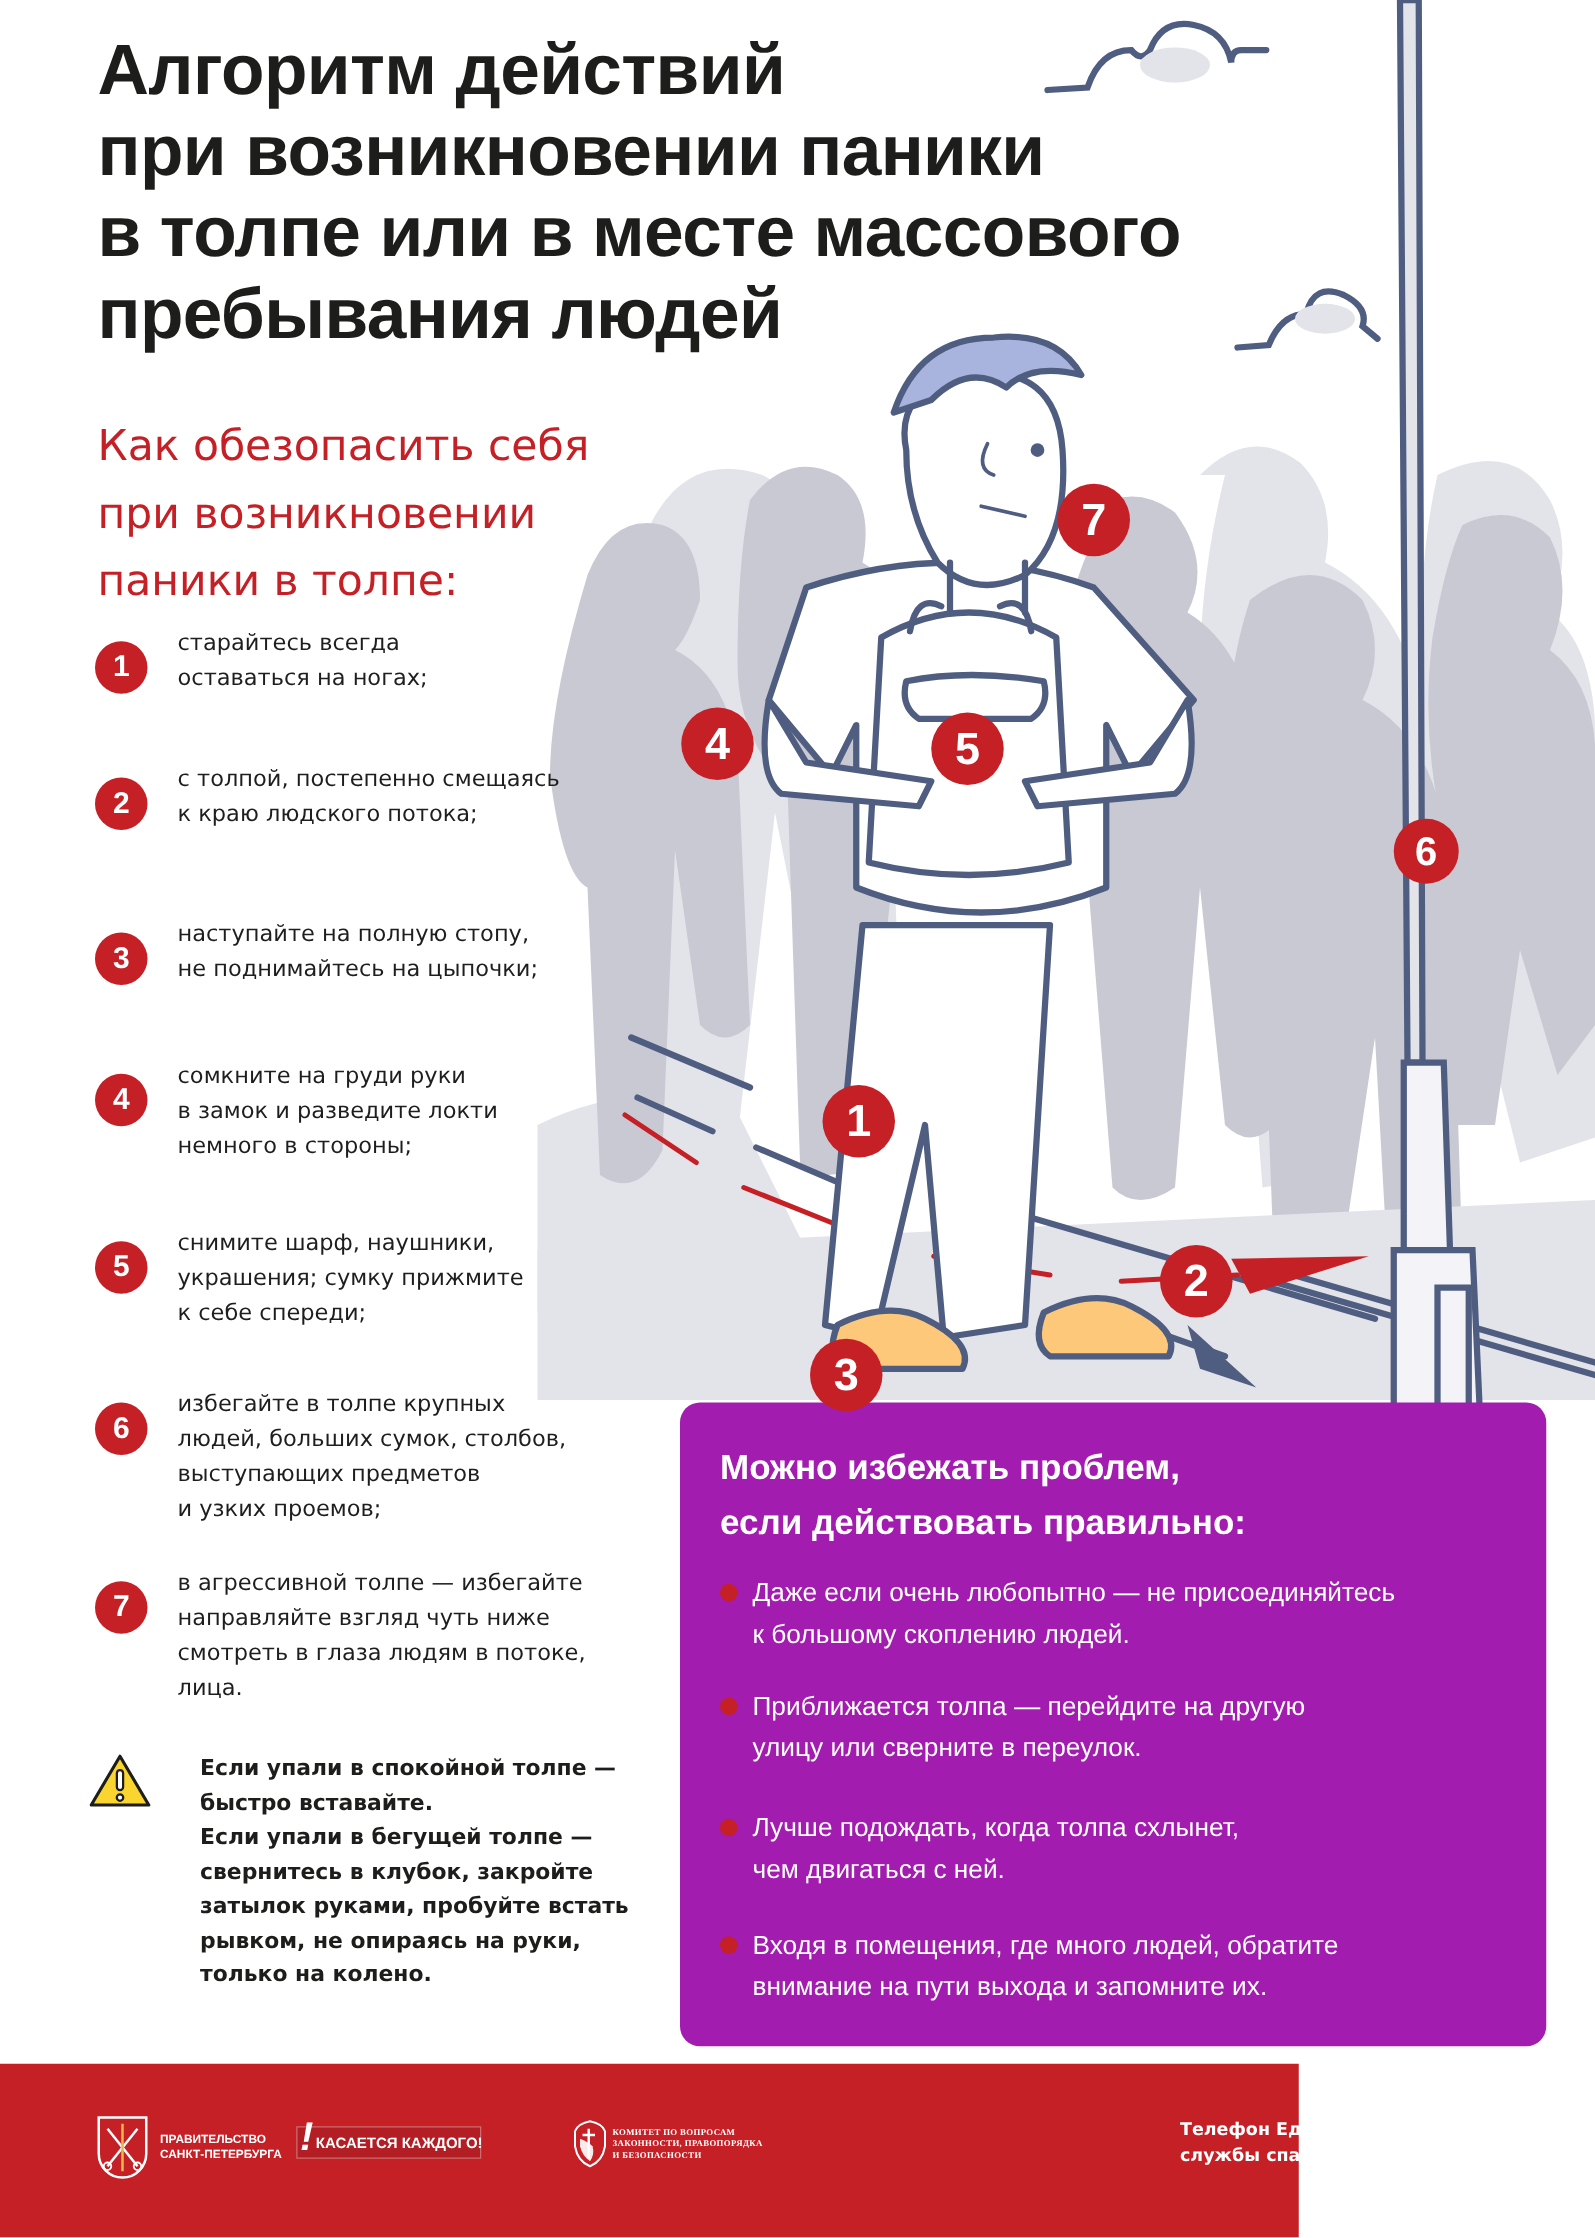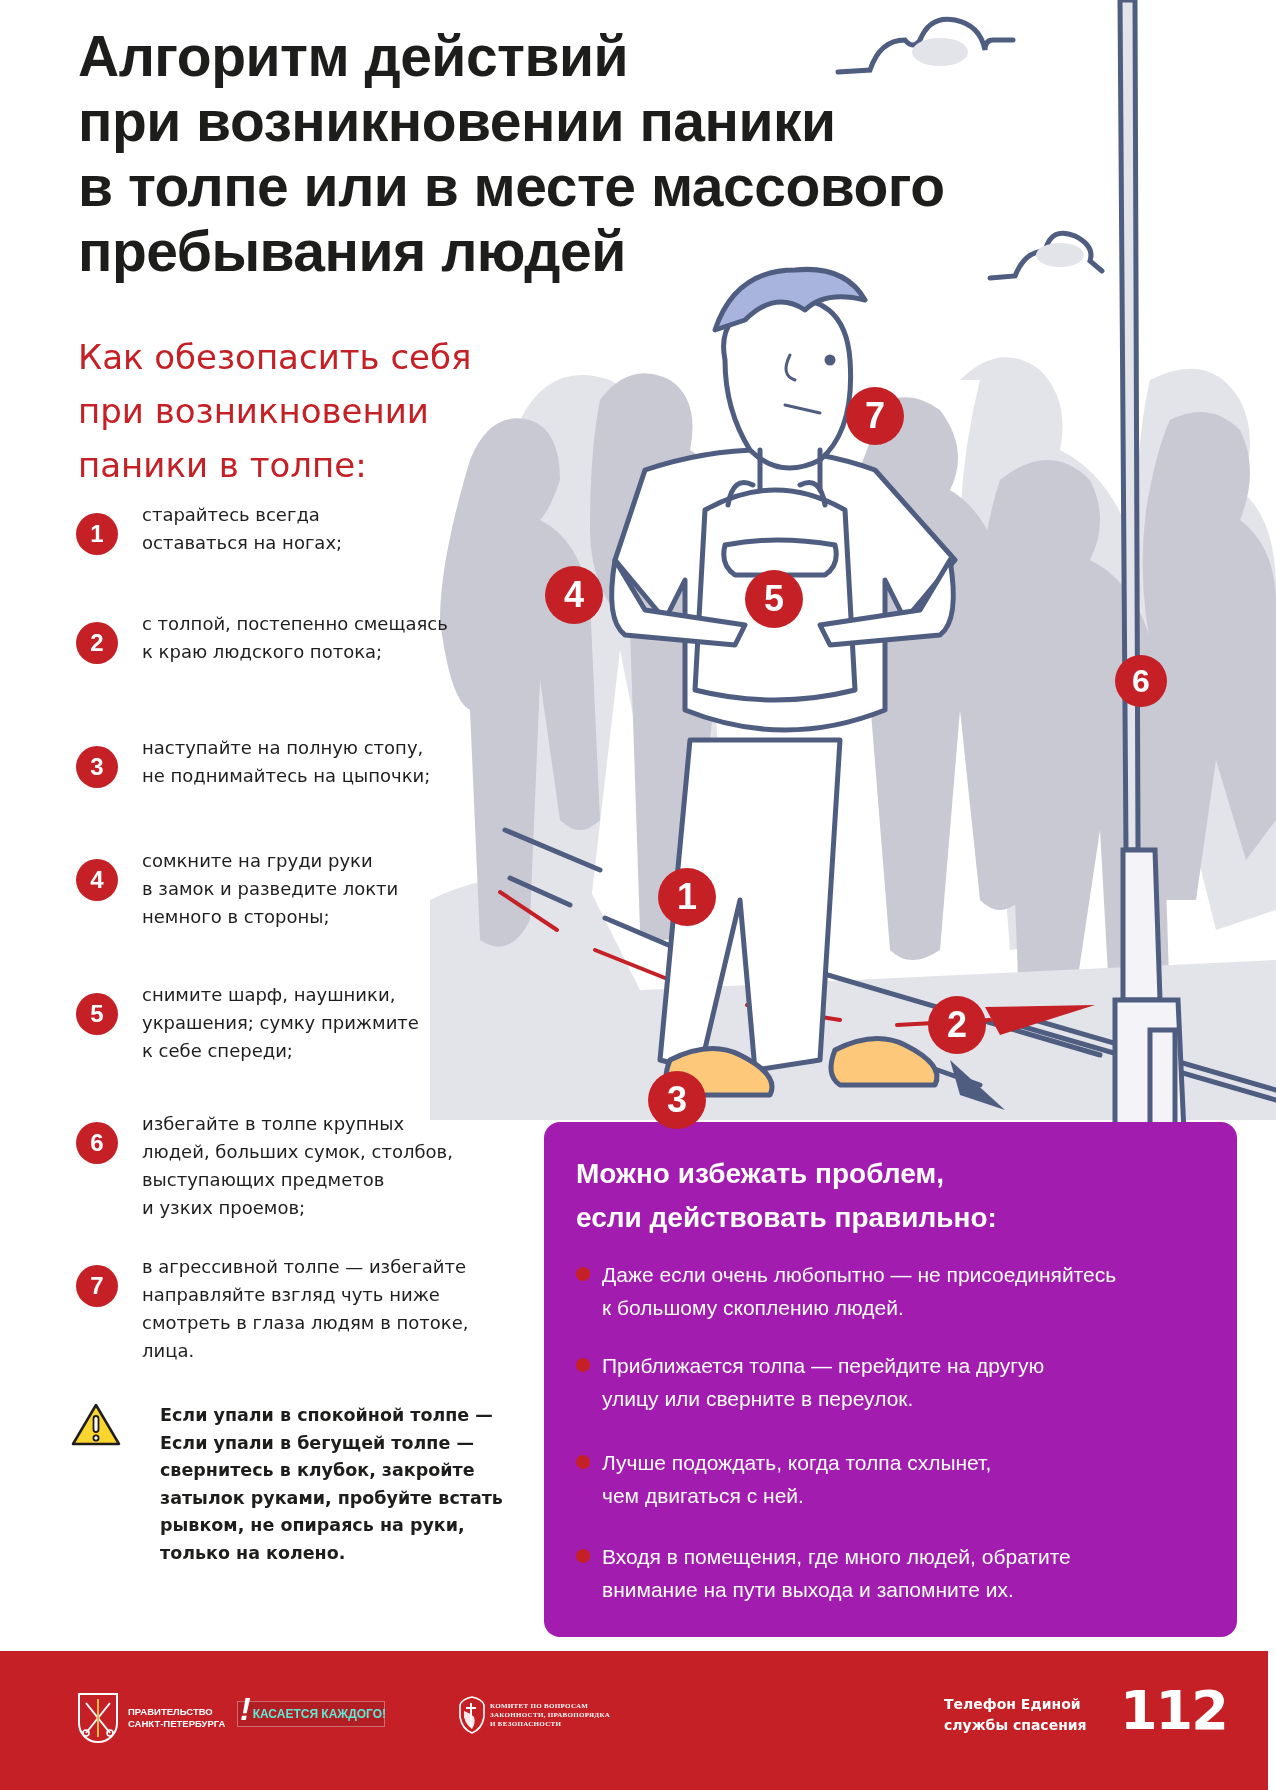--- a/index.html
+++ b/index.html
@@ -70,21 +70,21 @@
     .badge {
       position: absolute; z-index: 3;
       width: 58px; height: 58px; border-radius: 50%;
       background: #c42026; color: #ffffff;
       font-family: "Liberation Sans", sans-serif; font-weight: 700; font-size: 36px;
       display: flex; align-items: center; justify-content: center;
     }
     .badge.small { width: 52px; height: 52px; font-size: 32px; }
 
     .footer {
-      position: absolute; left: 0; top: 1651px; width: 1268px; height: 139px;
+      position: absolute; left: 0; top: 1651px; width: 1039px; height: 139px;
       background: #c42026; z-index: 4;
     }
     .footer-logo { position: absolute; display: flex; align-items: center; }
     .gov-crest {
       width: 40px; height: 50px; border: 2px solid #ffffff; border-radius: 0 0 20px 20px;
       position: relative; background: #c42026;
     }
     .gov-text {
       margin-left: 10px; font-family: "Liberation Sans", sans-serif; font-weight: 700;
       font-size: 9.5px; line-height: 12px; color: #ffffff;
@@ -95,21 +95,21 @@
       border: 1px solid rgba(255,255,255,0.35); background: #b31e24;
       display: flex; align-items: center;
     }
     .kasaetsya-mark {
       width: 22px; height: 34px; margin-left: 2px; margin-top: -8px;
       font-family: "Liberation Sans", sans-serif; font-weight: 700; font-style: italic;
       font-size: 32px; line-height: 32px; color: #ffffff;
     }
     .kasaetsya-text {
       margin-left: 2px; font-family: "Liberation Sans", sans-serif; font-weight: 700;
-      font-size: 12px; color: #5eead4; white-space: nowrap;
+      font-size: 12px; color: #ffffff; white-space: nowrap;
     }
     .committee-text {
       margin-left: 4px; font-family: Liberation Serif, serif; font-weight: 700;
       font-size: 7px; line-height: 9px; color: #ffffff; letter-spacing: 0.3px;
     }
     .committee-text div { white-space: nowrap; }
     .phone-label {
       position: absolute; left: 944px; top: 43px;
       font-family: "DejaVu Sans", sans-serif; font-weight: 700;
       font-size: 14px; line-height: 21px; color: #ffffff;
@@ -279,20 +279,21 @@
 </div>
 
 <div class="warning">
   <svg class="warning-icon" viewBox="0 0 52 46">
     <path d="M26 3 L49 42 L3 42 Z" fill="#fbd52f" stroke="#1d1d1b" stroke-width="2.5" stroke-linejoin="round"></path>
     <rect x="23.5" y="14" width="5" height="16" rx="2.5" fill="#ffffff" stroke="#1d1d1b" stroke-width="1.8"></rect>
     <circle cx="26" cy="36" r="2.6" fill="#ffffff" stroke="#1d1d1b" stroke-width="1.8"></circle>
   </svg>
   <div class="warning-text">
     <div>Если упали в спокойной толпе —</div>
+    <div>быстро вставайте.</div>
     <div>Если упали в бегущей толпе —</div>
     <div>свернитесь в клубок, закройте</div>
     <div>затылок руками, пробуйте встать</div>
     <div>рывком, не опираясь на руки,</div>
     <div>только на колено.</div>
   </div>
 </div>
 
 <div class="badge" style="left:846px; top:387px">7</div>
 <div class="badge" style="left:545px; top:566px">4</div>

